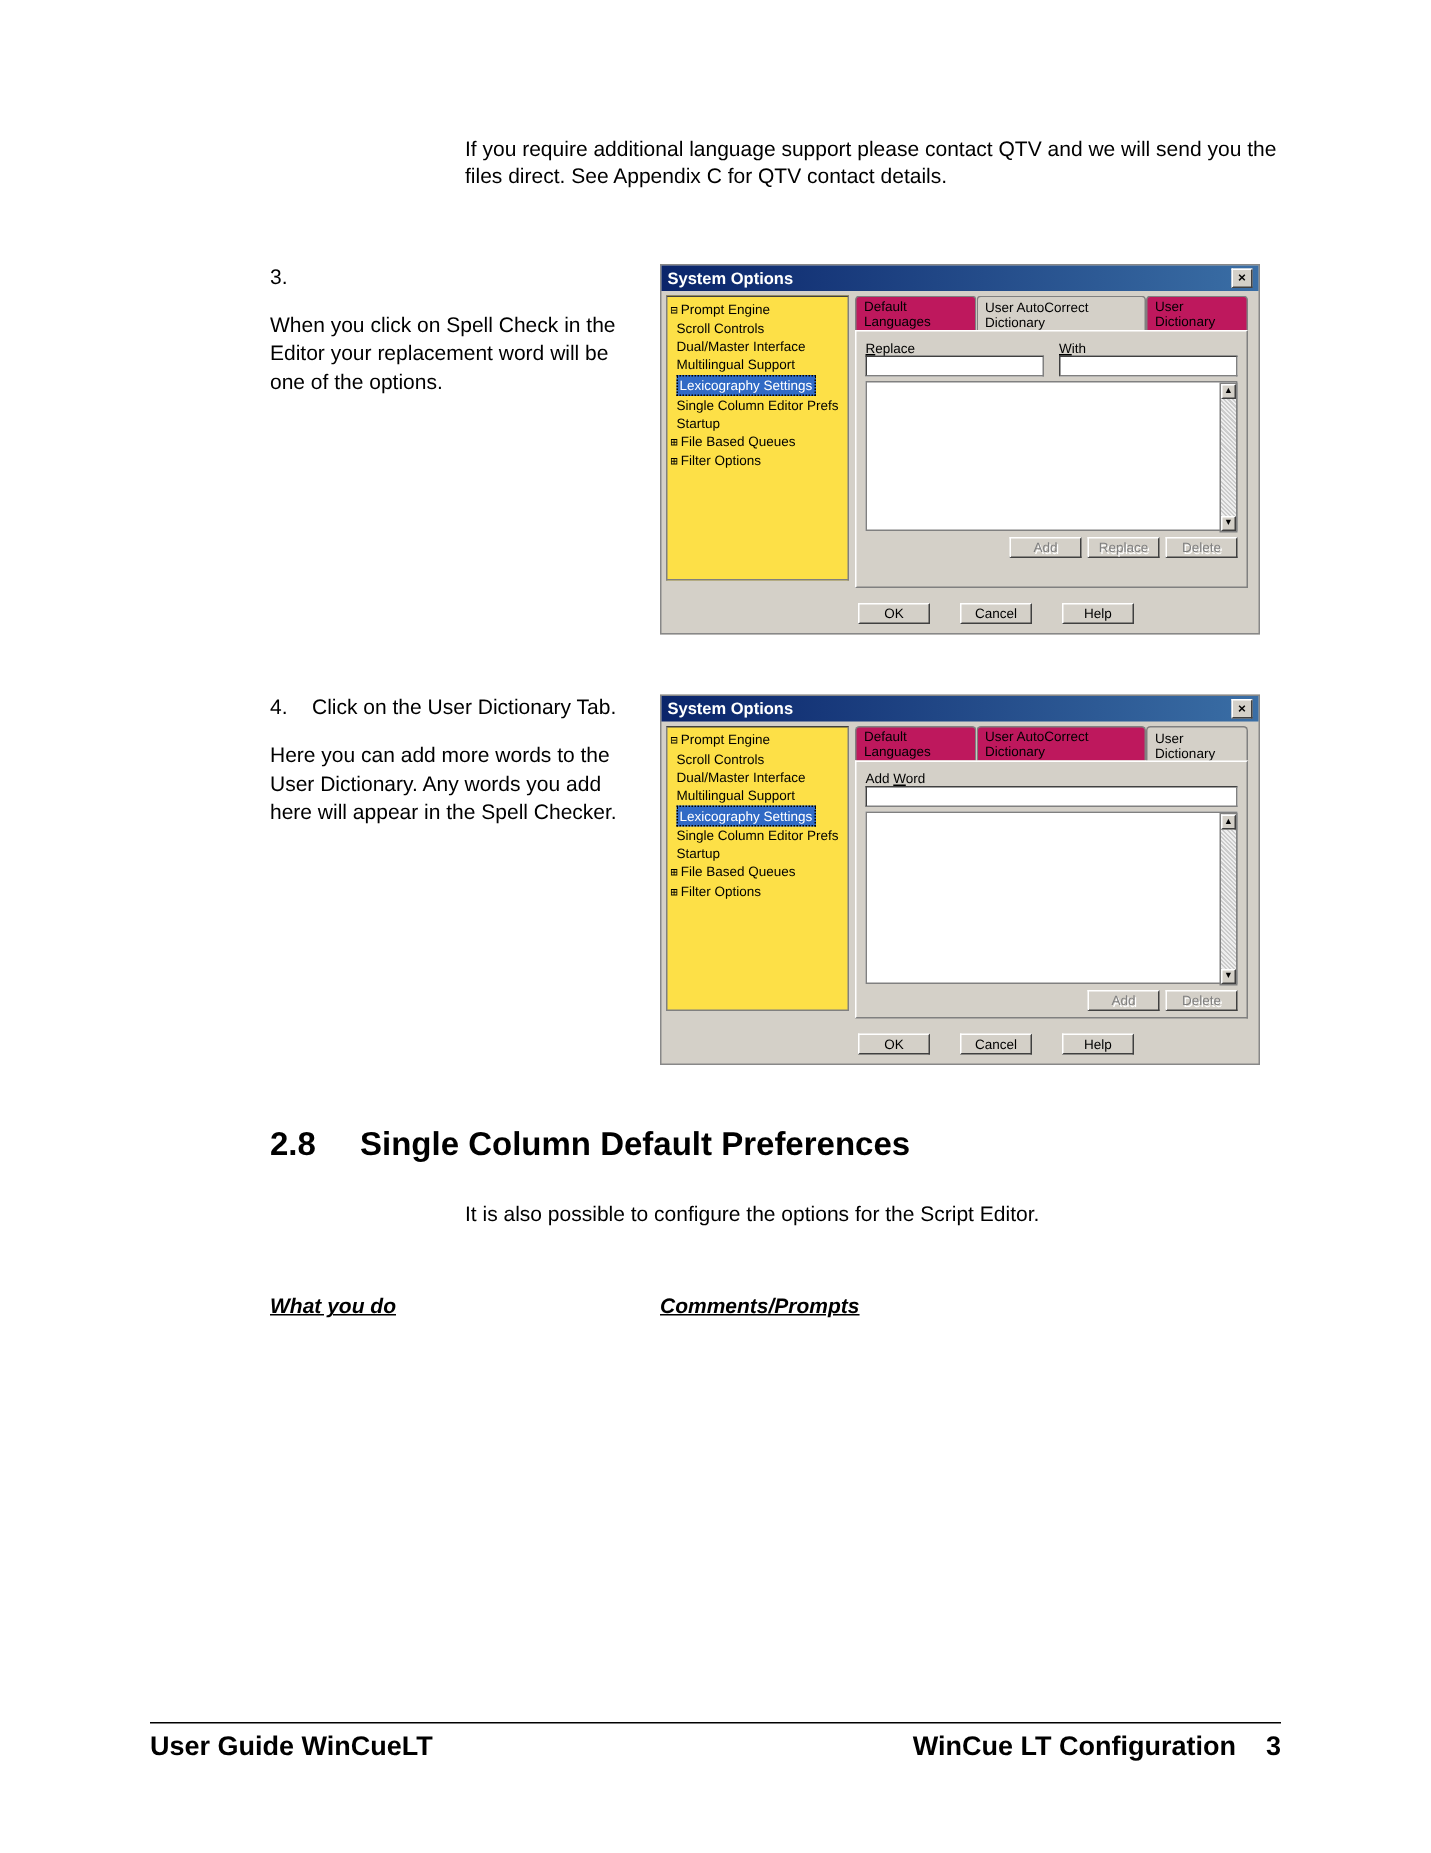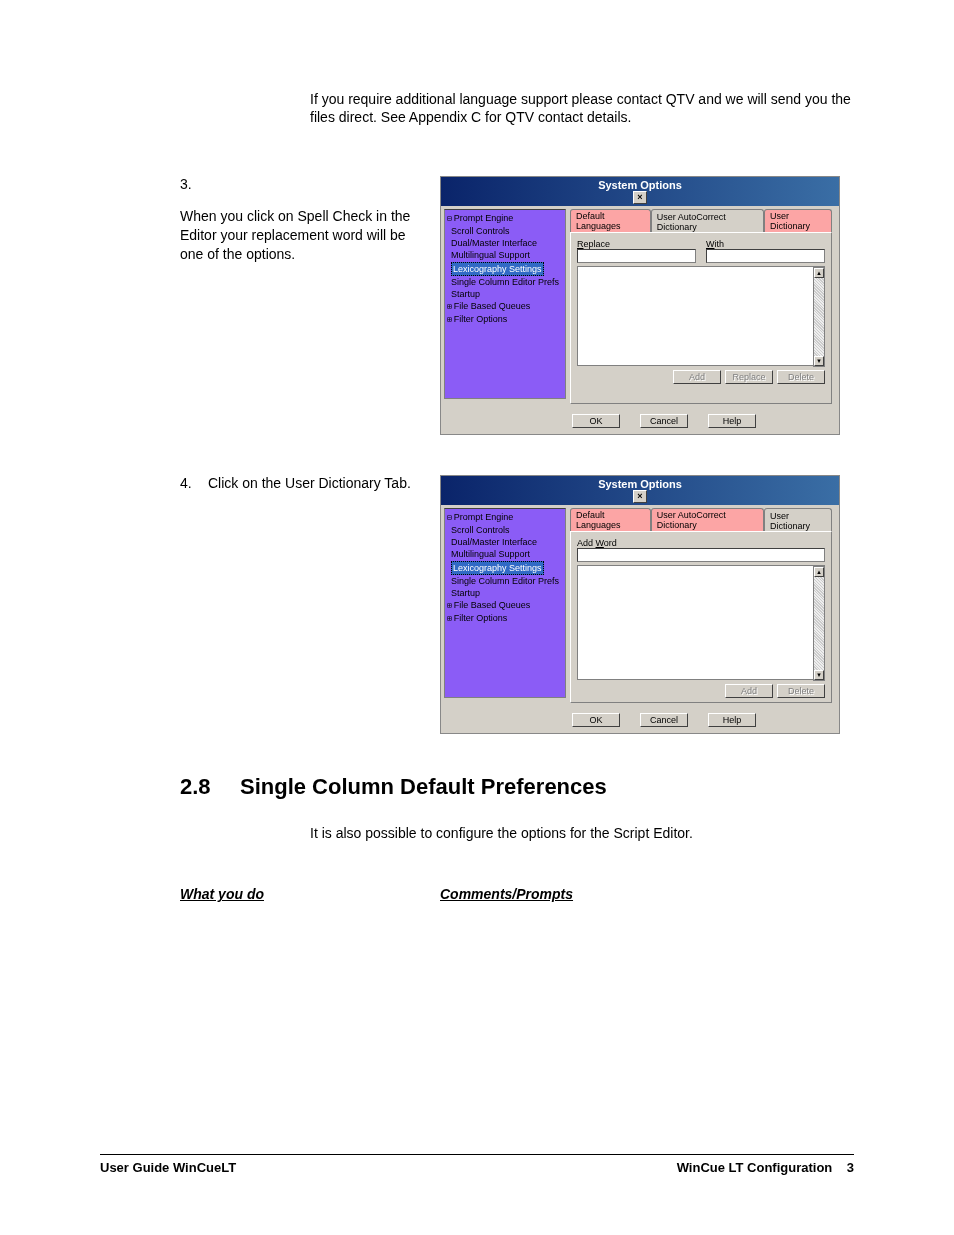--- a/index.html
+++ b/index.html
@@ -45,60 +45,59 @@
   }
   .titlebar {
     background: linear-gradient(to right, #0a246a, #3a6ea5);
     color: #fff;
     font-weight: bold;
     padding: 2px 4px;
     display: flex;
     justify-content: space-between;
     align-items: center;
     font-size: 11px;
-    flex-direction: column;
   }
   .close-btn {
     background: #d4d0c8;
     color: #000;
     border: 1px solid #fff;
     border-right-color: #404040;
     border-bottom-color: #404040;
     width: 14px; height: 13px;
     font-size: 9px; font-weight: bold;
     display: flex; align-items: center; justify-content: center;
     line-height: 1;
   }
   .dialog-body {
     display: flex;
     padding: 3px;
   }
   .tree-pane {
     width: 122px;
-    background: #8b5cf6;
+    background: #fde047;
     border: 1px solid #808080;
     border-top-color: #404040;
     padding: 2px 2px;
     font-size: 9px;
     line-height: 1.35;
     height: 190px;
   }
   .tree-line { white-space: nowrap; margin-left: 4px; }
   .tree-line.c1 { margin-left: 0; }
   .exp { color: #000; font-family: monospace; font-size: 8px; margin-right: 2px; }
   .sel { background: #316ac5; color: #fff; border: 1px dotted #000; padding: 0 1px; display: inline-block; }
   .content-pane {
     flex: 1;
     padding: 0 4px;
   }
   .tabs { display: flex; font-size: 9px; }
   .tab {
     border: 1px solid #808080;
     border-bottom: none;
-    background: #fca5a5;
+    background: #be185d;
     padding: 1px 5px;
     margin-right: 0px;
     border-top-left-radius: 3px;
     border-top-right-radius: 3px;
     position: relative;
   }
   .tab.active { background: #d4d0c8; padding-top: 2px; margin-bottom: -1px; }
   .tab-panel {
     border: 1px solid #fff;
     border-right-color: #808080;
@@ -169,21 +168,21 @@
   footer {
     position: absolute;
     bottom: 60px;
     left: 100px;
     right: 100px;
     border-top: 1px solid #000;
     padding-top: 5px;
     display: flex;
     justify-content: space-between;
     font-weight: bold;
-    font-size: 13px;
+    font-size: 18px;
   }
 </style>
 </head>
 <body>
 
 <p class="intro-para">If you require additional language support please contact QTV and  we will send you the files direct. See Appendix C for QTV contact details.</p>
 
 <div class="row">
   <div class="left-col">
     <div class="num-item">
@@ -248,20 +247,21 @@
     </div>
   </div>
 </div>
 
 <div class="row">
   <div class="left-col">
     <div class="num-item">
       <div class="n">4.</div>
       <div class="t">Click on the User Dictionary Tab.</div>
     </div>
+    <p class="body-p">Here you can add more words to the User Dictionary. Any words you add here will appear in the Spell Checker.</p>
   </div>
   <div class="right-col">
     <div class="dialog">
       <div class="titlebar">
         <span>System Options</span>
         <span class="close-btn">×</span>
       </div>
       <div class="dialog-body">
         <div class="tree-pane">
           <div class="tree-line c1"><span class="exp">⊟</span><span>Prompt Engine</span></div>

